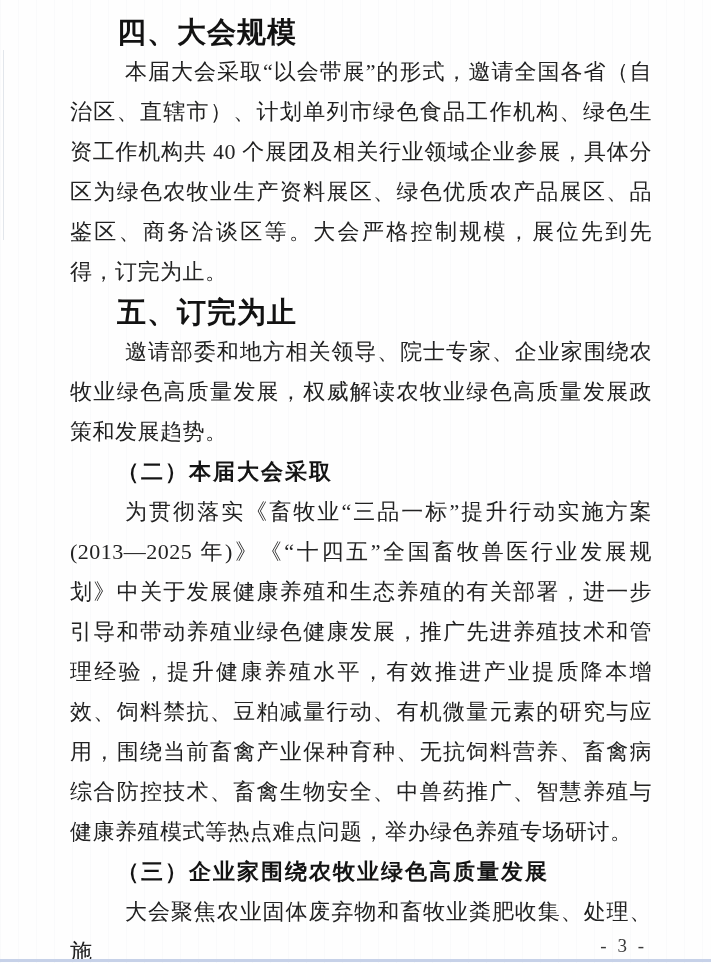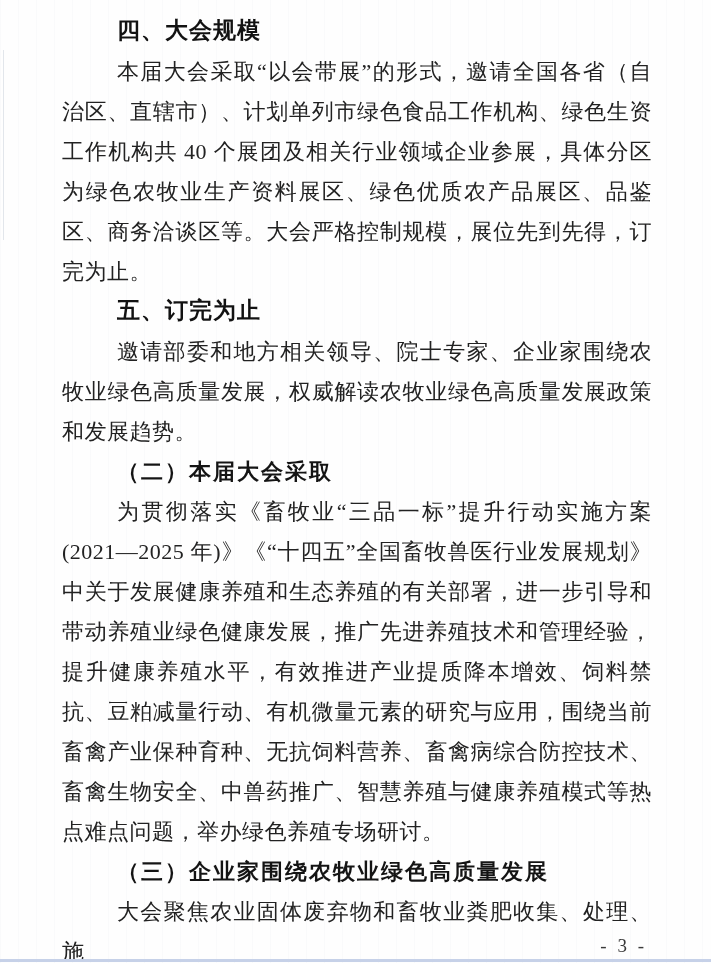--- a/index.html
+++ b/index.html
@@ -33,37 +33,38 @@
   }
   .content h1,
   .content h2,
   .content p {
     margin: 0;
     font-size: 22px;
     line-height: 40px;
     text-indent: 55px;
   }
   .content h1 {
-    font-family: Liberation Mono, monospace;
+    font-family: Liberation Sans, sans-serif;
     font-weight: 700;
-    font-size: 23px;
+    font-size: 29px;
     color: #121212;
     letter-spacing: 1px;
   }
   .content h2 {
     font-family: "Liberation Serif", serif;
     font-weight: 700;
     font-size: 22px;
     color: #141414;
     letter-spacing: 2px;
   }
   .content p {
     text-align: justify;
     text-justify: inter-character;
     letter-spacing: 0.5px;
+    margin-left: 8px;
   }
   .page-number {
     position: absolute;
     right: 64px;
     bottom: 6px;
     font-family: "Liberation Serif", serif;
     font-size: 19px;
     letter-spacing: 3px;
     color: #3a3a3a;
     white-space: nowrap;
@@ -97,21 +98,21 @@
 
     <p>本届大会采取“以会带展”的形式，邀请全国各省（自治区、直辖市）、计划单列市绿色食品工作机构、绿色生资工作机构共 40 个展团及相关行业领域企业参展，具体分区为绿色农牧业生产资料展区、绿色优质农产品展区、品鉴区、商务洽谈区等。大会严格控制规模，展位先到先得，订完为止。</p>
 
     <h1>五、订完为止</h1>
 
 
     <p>邀请部委和地方相关领导、院士专家、企业家围绕农牧业绿色高质量发展，权威解读农牧业绿色高质量发展政策和发展趋势。</p>
 
     <h2>（二）本届大会采取</h2>
 
-    <p>为贯彻落实《畜牧业“三品一标”提升行动实施方案(2021—2025 年)》《“十四五”全国畜牧兽医行业发展规划》中关于发展健康养殖和生态养殖的有关部署，进一步引导和带动养殖业绿色健康发展，推广先进养殖技术和管理经验，提升健康养殖水平，有效推进产业提质降本增效、饲料禁抗、豆粕减量行动、有机微量元素的研究与应用，围绕当前畜禽产业保种育种、无抗饲料营养、畜禽病综合防控技术、畜禽生物安全、中兽药推广、智慧养殖与健康养殖模式等热点难点问题，举办绿色养殖专场研讨。</p>
+    <p>为贯彻落实《畜牧业“三品一标”提升行动实施方案(2013—2025 年)》《“十四五”全国畜牧兽医行业发展规划》中关于发展健康养殖和生态养殖的有关部署，进一步引导和带动养殖业绿色健康发展，推广先进养殖技术和管理经验，提升健康养殖水平，有效推进产业提质降本增效、饲料禁抗、豆粕减量行动、有机微量元素的研究与应用，围绕当前畜禽产业保种育种、无抗饲料营养、畜禽病综合防控技术、畜禽生物安全、中兽药推广、智慧养殖与健康养殖模式等热点难点问题，举办绿色养殖专场研讨。</p>
 
     <h2>（三）企业家围绕农牧业绿色高质量发展</h2>
 
     <p>大会聚焦农业固体废弃物和畜牧业粪肥收集、处理、施</p>
   </main>
 
   <div class="page-number">- 3 -</div>
 
   <div class="scan-line-bottom"></div>
 

